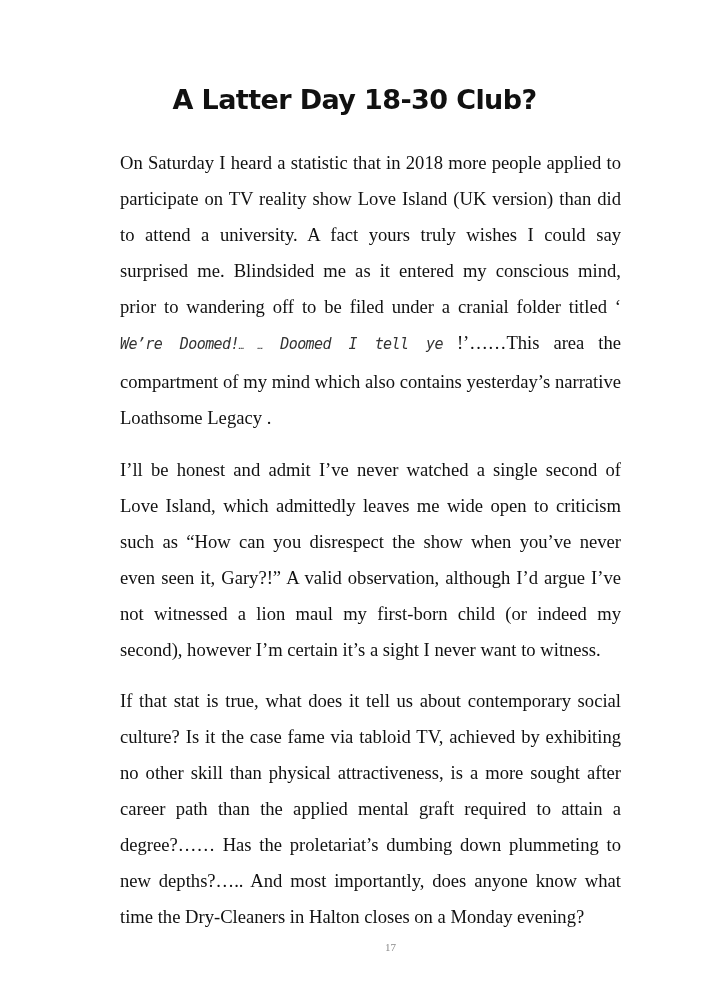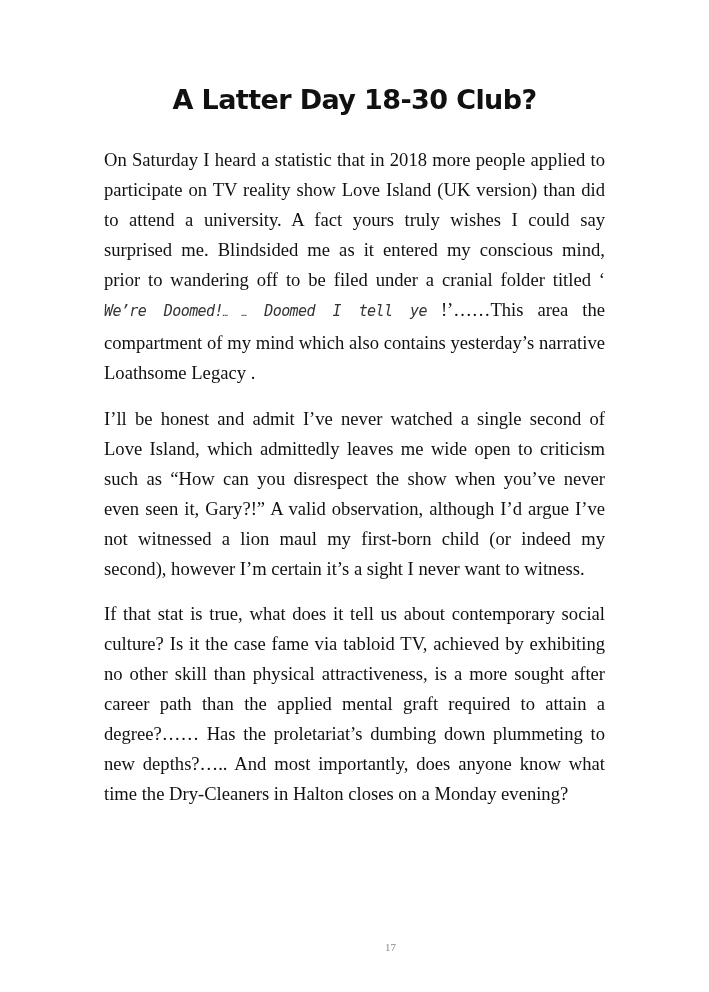--- a/index.html
+++ b/index.html
@@ -30,26 +30,26 @@
       font-family: "DejaVu Sans", sans-serif;
       font-weight: bold;
       font-size: 27px;
       letter-spacing: -0.6px;
       color: #111111;
       margin: 0;
       line-height: 48px;
     }
     .body-text {
       position: absolute;
-      left: 104px;
+      left: 120px;
       width: 501px;
       top: 145px;
       font-family: "Liberation Serif", serif;
       font-size: 18.6px;
-      line-height: 30px;
+      line-height: 36px;
       color: #111111;
       text-align: justify;
     }
     .para {
       margin: 0 0 15.5px 0;
       text-align: justify;
     }
     .quote {
       font-family: "DejaVu Sans Mono", monospace;
       font-style: italic;

